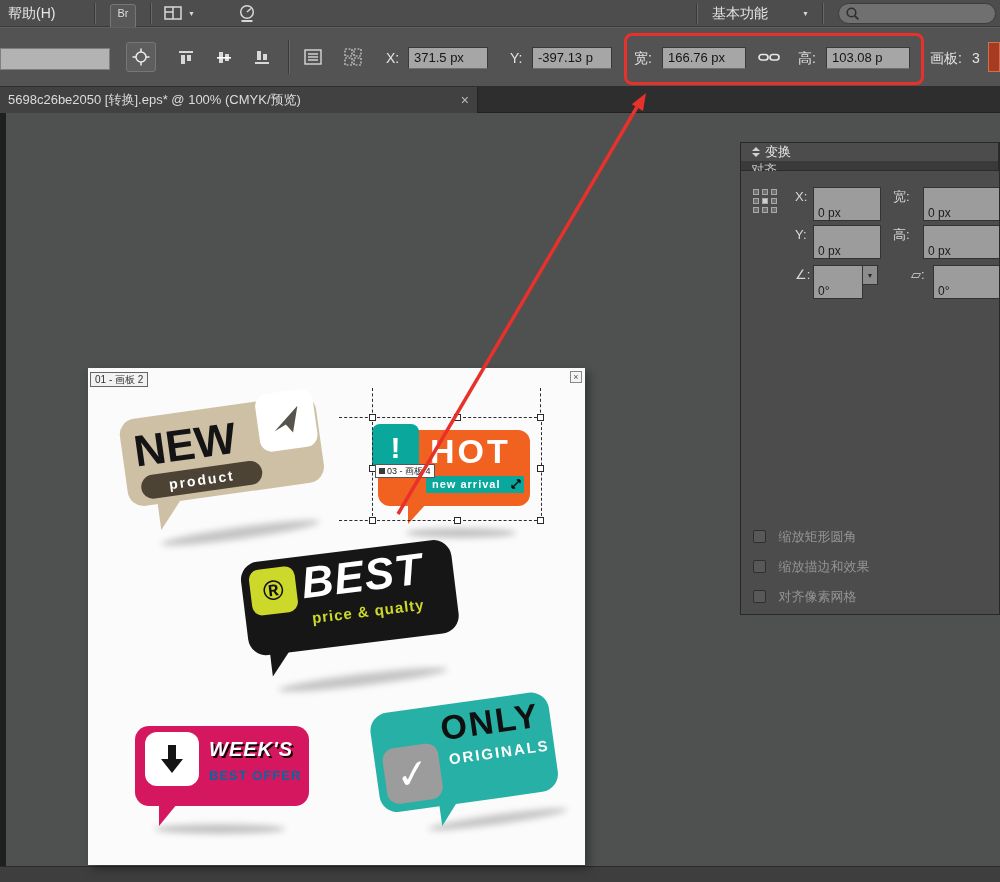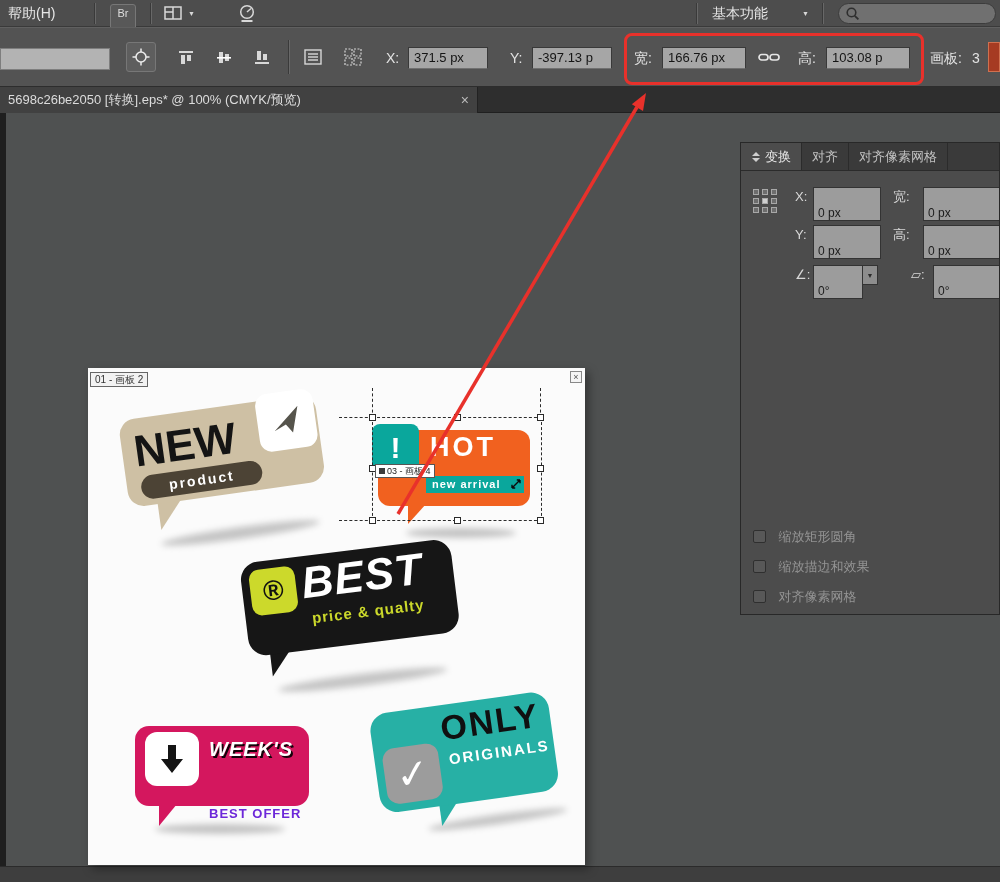--- a/index.html
+++ b/index.html
@@ -44,21 +44,21 @@
   
   .sel { border:1px dashed #2b2b2b; }
   .handle { position:absolute; width:7px; height:7px; background:#fff; border:1px solid #2a2a2a; }
   .dashH { position:absolute; border-top:1px dashed #2b2b2b; height:0; }
   .dashV { position:absolute; border-left:1px dashed #2b2b2b; width:0; }
   .sel-label { position:absolute; background:#fff; border:1px solid #555; color:#222; font-size:9px; line-height:12px; padding:0 3px; white-space:nowrap; display:flex; align-items:center; gap:2px;margin-top:44px; }
   .sel-label-tab { width:6px; height:6px; background:#3b3b3b; display:inline-block; }
 
   
   .panel { left:740px; top:142px; width:260px; height:473px; background:#4c4c4c; border:1px solid #282828; z-index:30; overflow:hidden; }
-  .panel-tabs { position:absolute; left:0; top:0; width:100%; height:28px; background:#3a3a3a; border-bottom:1px solid #2b2b2b; display:flex; }
+  .panel-tabs { position:absolute; left:0; top:0; width:100%; height:28px; background:#3a3a3a; border-bottom:1px solid #2b2b2b; display:flex;flex-direction:column; }
   .ptab { display:flex; align-items:center; gap:4px; padding:0 10px; font-size:13px; color:#c2c2c2; border-right:1px solid #2b2b2b; }
   .ptab.active { background:#4c4c4c; color:#e8e8e8; }
   .panel-body { position:absolute; left:0; top:28px; right:0; bottom:0; background:#4c4c4c; }
   .plabel { color:#d8d8d8; font-size:13px; line-height:20px; }
   .pfield { background:#9c9c9c; border:1px solid #333; color:#1c1c1c; font-size:12px; line-height:18px; height:20px; padding:16px 4px; white-space:nowrap; overflow:hidden; }
   .ddbox { background:#8d8d8d; border:1px solid #333; border-left:none; height:20px; width:15px; text-align:center; color:#2b2b2b; font-size:7px; line-height:20px; }
   .refgrid { display:grid; grid-template-columns:repeat(3,6px); grid-template-rows:repeat(3,6px); gap:3px; }
   .refdot { width:6px; height:6px; border:1px solid #a8a8a8; background:#6d6d6d; }
   .empty-msg { color:#8d8d8d; font-size:13px; text-align:center; width:100%; }
   .chk { width:13px; height:13px; background:#585858; border:1px solid #2f2f2f; border-radius:2px; display:inline-block; vertical-align:-2px; }
@@ -92,21 +92,21 @@
       </div>
       <div class="abs" style="left:12px; top:14px; font-size:44px; font-weight:900; color:#141414;">NEW</div>
       <div class="abs" style="left:14px; top:64px; width:122px; height:24px; border-radius:12px; background:#4c4335; color:#fff; font-size:14px; font-weight:700; letter-spacing:2px; text-align:center; line-height:24px;">product</div>
     </div>
 
     <div class="abs" style="left:288px; top:56px; width:160px; height:118px;">
       <div class="badge-shadow" style="left:30px; top:104px; width:110px; height:10px;"></div>
       <div class="tail" style="left:32px; top:80px; border-top:20px solid #f1611f; border-right:18px solid transparent;"></div>
       <div class="bubble" style="left:2px; top:6px; width:152px; height:76px; border-radius:12px; background:#f1611f;"></div>
       <div class="sq" style="left:-4px; top:0; width:47px; height:47px; border-radius:8px; background:#0aa79c; color:#fff; font-size:30px; font-weight:900;">!</div>
-      <div class="abs" style="left:54px; top:8px; font-size:27px; font-weight:900; color:#fff; letter-spacing:3px;">HOT</div>
+      <div class="abs" style="left:54px; top:8px; font-size:34px; font-weight:900; color:#fff; letter-spacing:3px;">HOT</div>
       <div class="abs" style="left:50px; top:52px; width:98px; height:17px; background:#0aa79c; color:#fff; font-size:11px; font-weight:700; letter-spacing:1px; line-height:17px; padding-left:6px;">new arrival</div>
       <svg class="abs" style="left:134px; top:54px;" width="12" height="12" viewBox="0 0 12 12">
         <path d="M2 10 L10 2 M2 10 l3.2 0 M2 10 l0 -3.2 M10 2 l-3.2 0 M10 2 l0 3.2" stroke="#0b0b0b" stroke-width="1.4" fill="none"></path>
       </svg>
     </div>
 
     <div class="abs sel" style="left:284px; top:49px; width:170px; height:104px; z-index:5;">
       <div class="dashH" style="left:-34px; top:-1px; width:34px;"></div>
       <div class="dashH" style="left:-34px; top:102px; width:34px;"></div>
       <div class="dashV" style="left:-1px; top:-30px; height:30px;"></div>
@@ -137,21 +137,21 @@
     <div class="abs" style="left:47px; top:350px; width:180px; height:118px;">
       <div class="badge-shadow" style="left:20px; top:106px; width:130px; height:10px;"></div>
       <div class="tail" style="left:24px; top:86px; border-top:22px solid #d4175e; border-right:18px solid transparent;"></div>
       <div class="bubble" style="left:0; top:8px; width:174px; height:80px; border-radius:14px; background:#d4175e;"></div>
       <div class="sq" style="left:10px; top:14px; width:54px; height:54px; border-radius:12px; background:#fff;">
         <svg width="28" height="32" viewBox="0 0 26 32">
             <polygon points="13,30 2,16 9,16 9,2 17,2 17,16 24,16" fill="#141414"></polygon>
           </svg>
       </div>
       <div class="abs" style="left:74px; top:20px; font-size:20px; font-weight:900; font-style:italic; color:#fff; text-shadow:2px 2px 0 rgba(0,0,0,0.9); letter-spacing:1px;">WEEK'S</div>
-      <div class="abs" style="left:74px; top:50px; font-size:13px; font-weight:900; color:#6d28d9; letter-spacing:1px;margin-top:38px;">BEST OFFER</div>
+      <div class="abs" style="left:74px; top:50px; font-size:13px; font-weight:900; color:#0369a1; letter-spacing:1px;">BEST OFFER</div>
     </div>
 
     <div class="abs" style="left:282px; top:322px; width:195px; height:150px; transform:rotate(-8deg);">
       <div class="badge-shadow" style="left:50px; top:128px; width:140px; height:10px;"></div>
       <div class="tail" style="left:64px; top:108px; border-top:24px solid #27b0a5; border-right:20px solid transparent;"></div>
       <div class="bubble" style="left:6px; top:12px; width:180px; height:100px; border-radius:18px; background:#27b0a5;"></div>
       <div class="sq" style="left:14px; top:48px; width:56px; height:56px; border-radius:12px; background:#9c9c9c; color:#fff; font-size:40px; font-weight:900;">✓</div>
       <div class="abs" style="left:76px; top:16px; font-size:34px; font-weight:900; color:#101010; letter-spacing:2px;">ONLY</div>
       <div class="abs" style="left:80px; top:58px; font-size:15px; font-weight:900; color:#fff; letter-spacing:2px;">ORIGINALS</div>
     </div>

